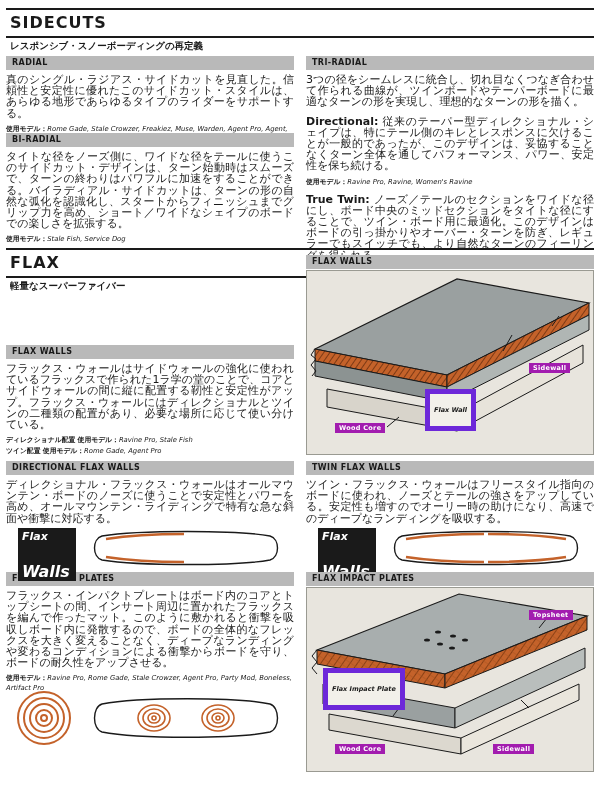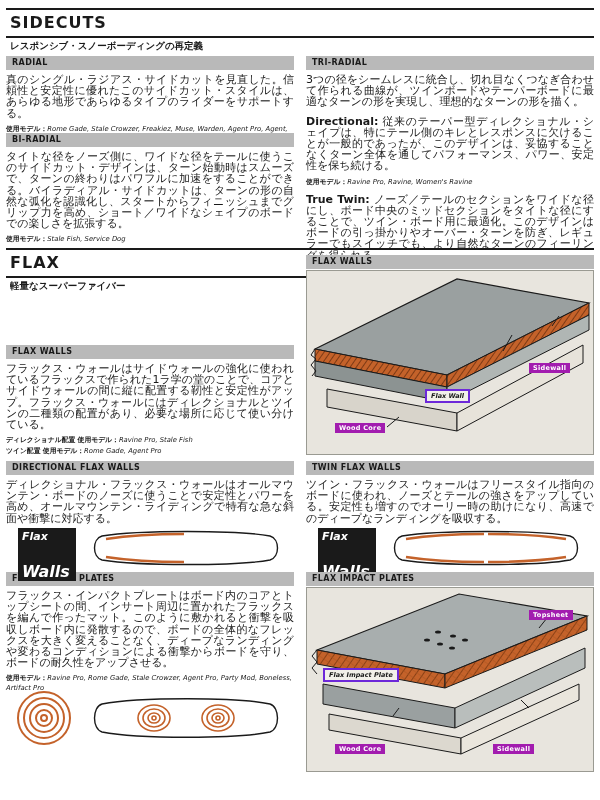--- a/index.html
+++ b/index.html
@@ -88,25 +88,25 @@
     font-size: 6.5px;
     font-weight: bold;
     padding: 1px 4px;
     white-space: nowrap;
     letter-spacing: .3px;
   }
   .lbl-light {
     position: absolute;
     background: #f2f0ea;
     color: #1a1a1a;
-    border: 2px solid #6d28d9;
+    border: 5px solid #6d28d9;
     font-size: 6.5px;
     font-weight: bold;
     font-style: italic;
-    padding: 1px 4px;
+    padding: 12px 4px;
     white-space: nowrap;
   }
 
   
   .flaxlogo {
     position: absolute;
     background: #1a1a1a;
     color: #fff;
     width: 58px;
     padding: 3px 4px 4px 4px;

